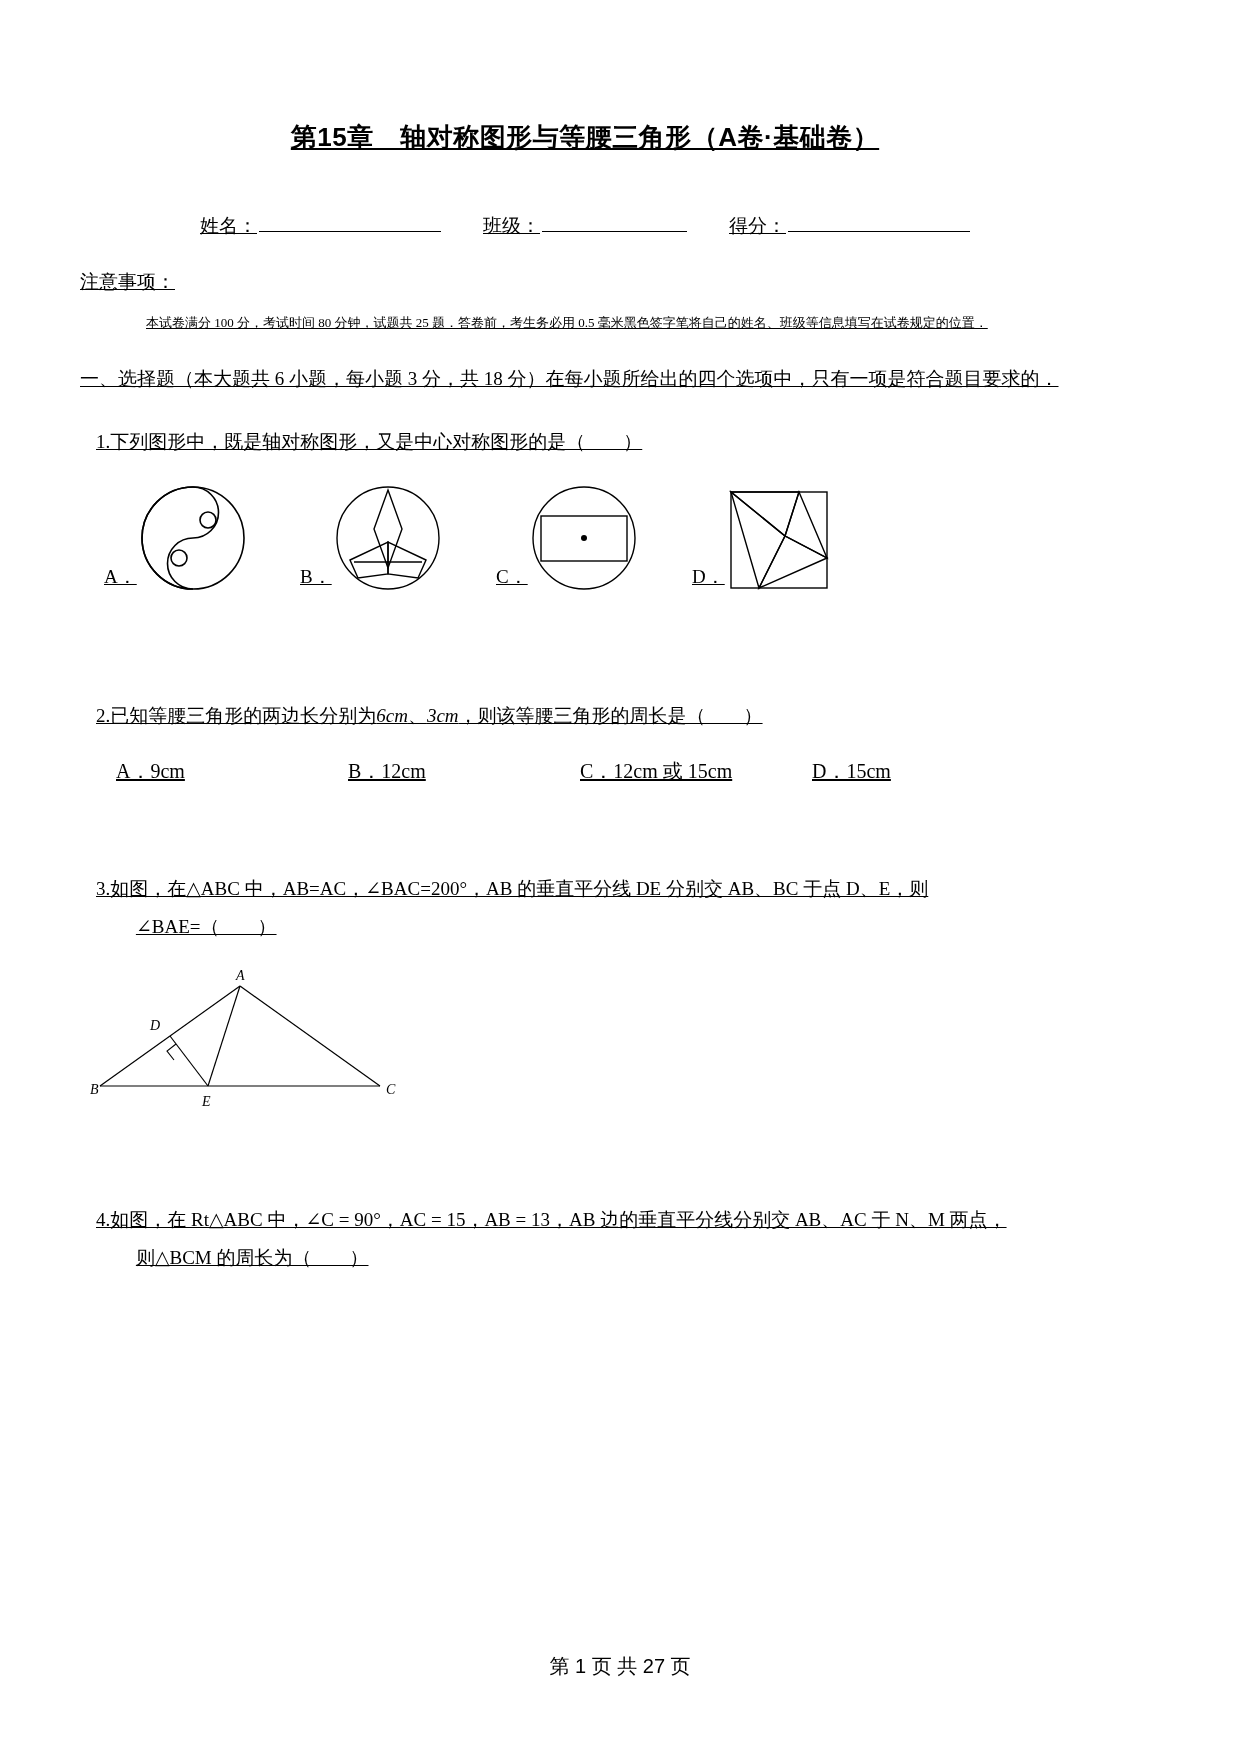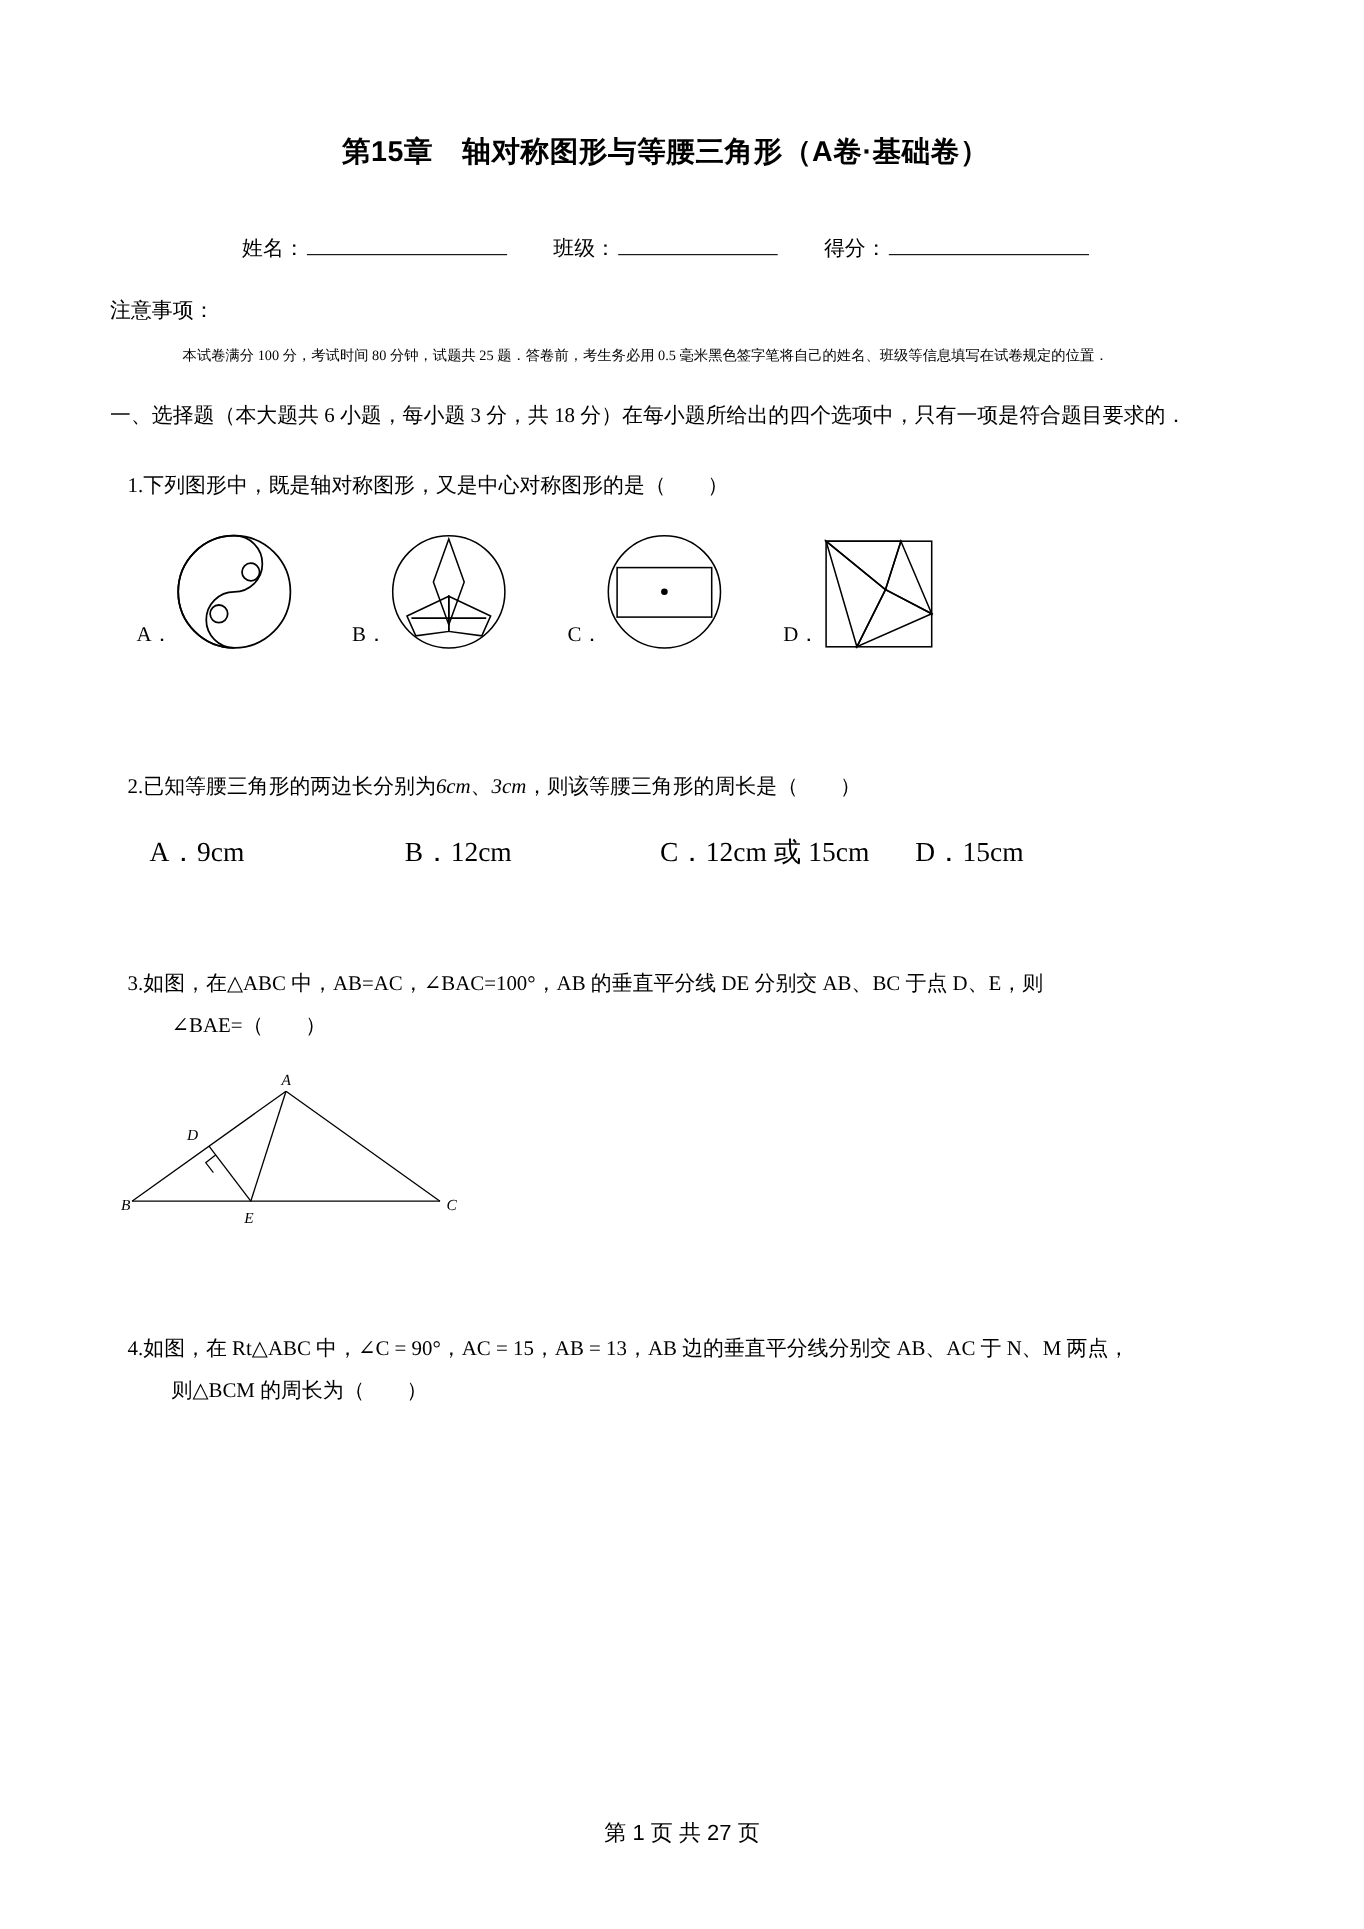--- a/index.html
+++ b/index.html
@@ -17,23 +17,24 @@
   }
   .page {
     position: relative;
     width: 1240px;
     height: 1754px;
     padding: 0;
     box-sizing: border-box;
   }
   .content {
     position: absolute;
-    left: 100px;
+    left: 80px;
     top: 0;
     width: 1010px;
+    text-decoration: underline;
   }
 
   
   .doc-title {
     text-align: center;
     font-weight: bold;
     font-size: 26px;
     letter-spacing: 0.5px;
     margin-top: 120px;
     margin-bottom: 0;
@@ -91,21 +92,21 @@
     line-height: 1.9;
     text-align: justify;
     margin-left: 16px;
   }
   .question em, .mi { font-style: italic; font-family: "Liberation Serif", serif; }
 
   
   .options {
     margin-top: 26px;
     display: flex;
-    font-size: 25px;
+    font-size: 20px;
     padding-left: 36px;
   }
   .options .opt { width: 196px; white-space: nowrap; }
   .options.wide .opt { width: 232px; }
 
   
   .figrow {
     margin-top: 14px;
     display: flex;
     align-items: flex-end;
@@ -222,21 +223,21 @@
       <span>2.已知等腰三角形的两边长分别为</span><span class="mi">6cm</span><span>、</span><span class="mi">3cm</span><span>，则该等腰三角形的周长是（　　）</span>
     </div>
 
     <div class="options wide" style="margin-top:24px">
       <span class="opt">A．9cm</span>
       <span class="opt">B．12cm</span>
       <span class="opt">C．12cm 或 15cm</span>
       <span class="opt">D．15cm</span>
     </div>
 
-    <div class="question" style="margin-top:86px">3.如图，在△ABC 中，AB=AC，∠BAC=100°，AB 的垂直平分线 DE 分别交 AB、BC 于点 D、E，则</div>
+    <div class="question" style="margin-top:86px">3.如图，在△ABC 中，AB=AC，∠BAC=200°，AB 的垂直平分线 DE 分别交 AB、BC 于点 D、E，则</div>
     <div class="question" style="margin-top:2px; padding-left:2.1em">∠BAE=（　　）</div>
 
     <div class="tri-fig">
       <svg width="330" height="140" viewBox="0 0 330 140">
 
         <line x1="10" y1="118" x2="290" y2="118" stroke="#000" stroke-width="1.2"></line>
         <line x1="10" y1="118" x2="150" y2="18" stroke="#000" stroke-width="1.2"></line>
         <line x1="150" y1="18" x2="290" y2="118" stroke="#000" stroke-width="1.2"></line>
 
         <line x1="80" y1="68" x2="118" y2="118" stroke="#000" stroke-width="1.2"></line>

